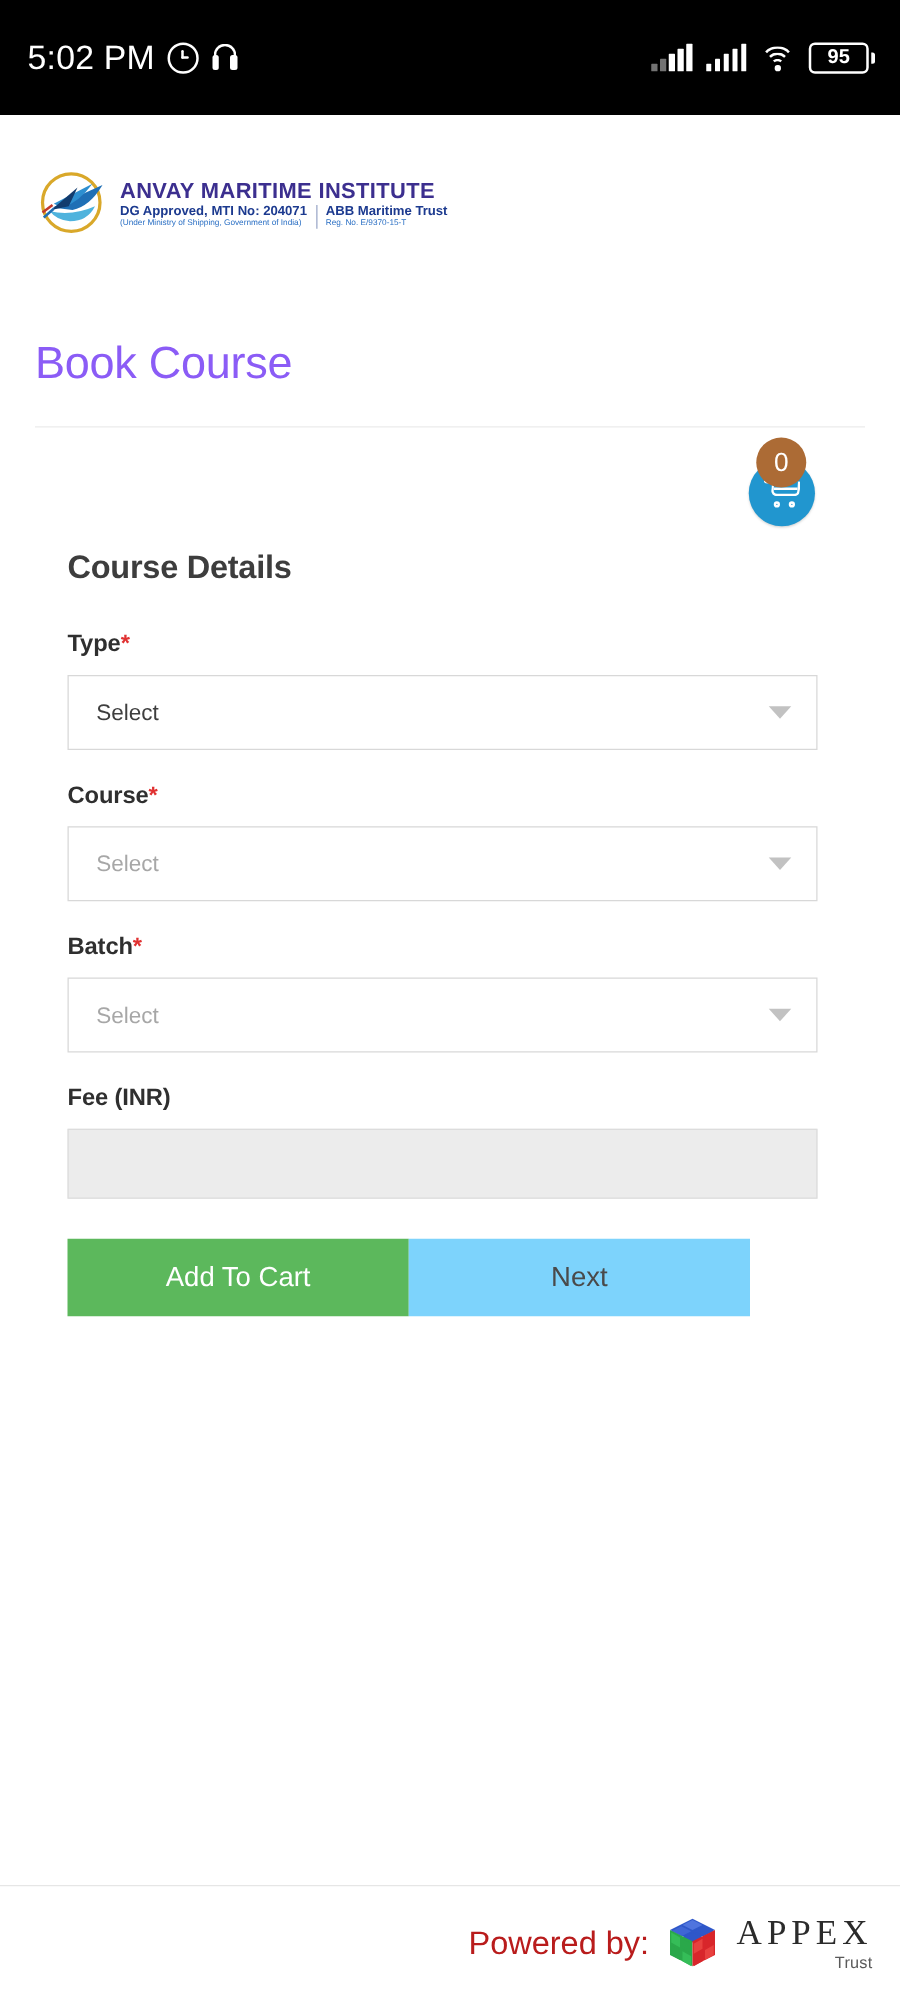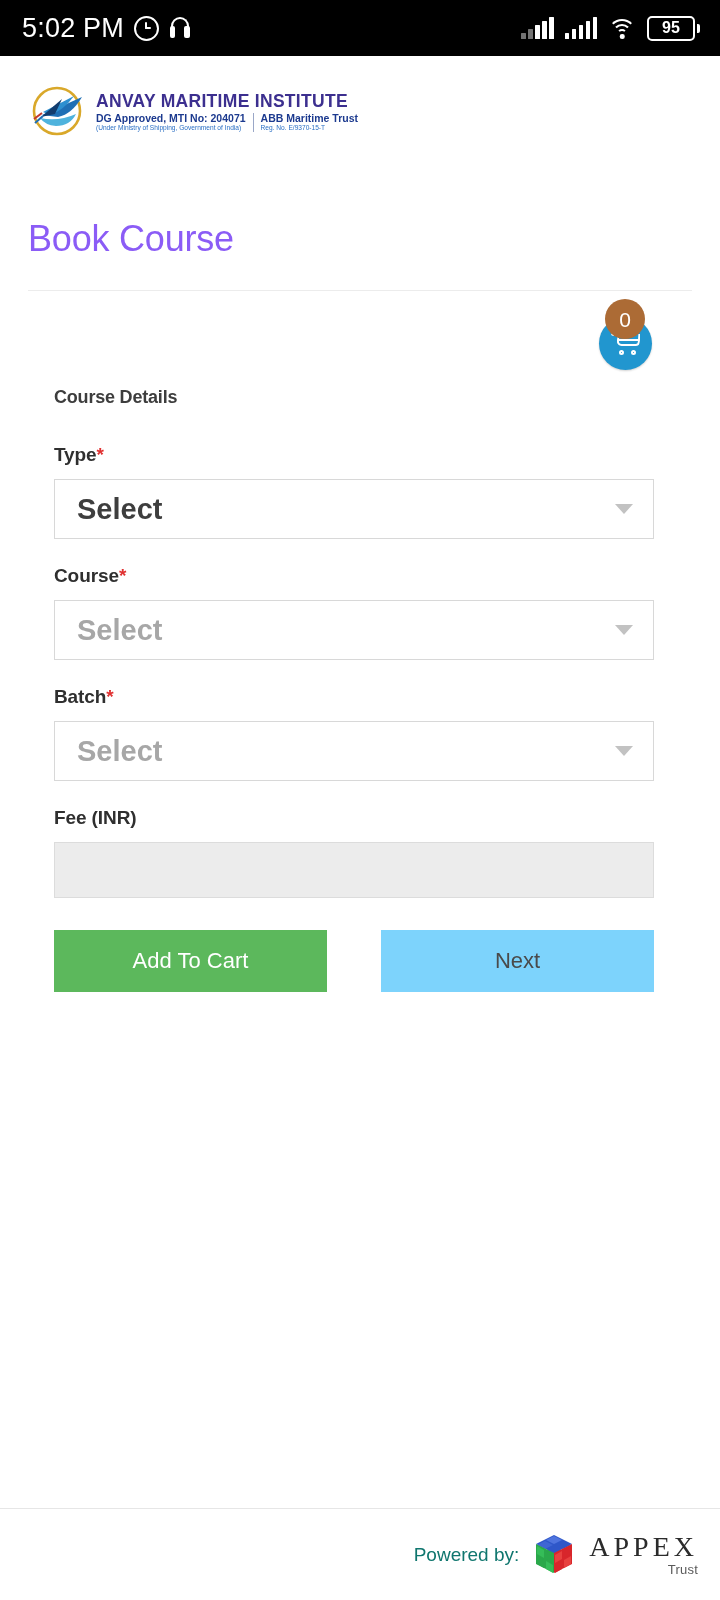--- a/index.html
+++ b/index.html
@@ -5,21 +5,21 @@
   * { margin:0; padding:0; box-sizing:border-box; }
   html, body {
     width:720px; height:1600px;
     background:#ffffff;
     font-family:"Liberation Sans", sans-serif;
     overflow:hidden;
   }
 
   
   .statusbar{
-    height:56px; background:#000; color:#fff;
+    height:92px; background:#000; color:#fff;
     display:flex; align-items:center; justify-content:space-between;
     padding:0 20px 0 22px;
   }
   .sb-left{ display:flex; align-items:center; gap:10px; }
   .sb-time{ font-size:27px; letter-spacing:.2px; }
   .sb-right{ display:flex; align-items:center; gap:11px;text-align:right; }
 
   .alarm-icon{ width:25px; height:25px; border:2.4px solid #fff; border-radius:50%;
                position:relative; display:inline-block; }
   .alarm-icon:before, .alarm-icon:after{
@@ -67,21 +67,21 @@
 
   .battery{ display:flex; align-items:center; }
   .battery .body{
     width:48px; height:25px; border:2.4px solid #fff; border-radius:5px;
     display:flex; align-items:center; justify-content:center;
   }
   .battery .lvl{ font-size:16px; font-weight:bold; color:#fff; line-height:1; }
   .battery .cap{ width:3.5px; height:9px; background:#fff; border-radius:0 2px 2px 0; margin-left:1.5px; }
 
   
-  .brand{ display:flex; align-items:center; padding:28px 0 0 28px; }
+  .brand{ display:flex; align-items:center; padding:43px 0 0 28px; }
   .brand-mark{ width:62px; height:56px; position:relative; flex:none; }
   .brand-text{ margin-left:6px; }
   .brand-title{
     font-size:17.5px; font-weight:bold; color:#3c2f8f; letter-spacing:.3px;
     line-height:1.05; white-space:nowrap;
   }
   .brand-sub{
     display:flex; align-items:flex-start; gap:7px; margin-top:2px; white-space:nowrap;
   }
   .bs-col .l1{ font-size:10.5px; font-weight:bold; color:#1c3a8f; line-height:1.15; }
@@ -126,61 +126,61 @@
   .cart-glyph .w1,.cart-glyph .w2{
     position:absolute; width:5px; height:5px; border-radius:50%;
     border:2px solid #fff; top:20px;
   }
   .cart-glyph .w1{ left:8px; }
   .cart-glyph .w2{ left:20px; }
 
   
   .form{ padding:0 66px 0 54px; }
   .section-title{
-    font-size:18px; font-weight:bold; color:#3d3d3d; letter-spacing:-.2px;
+    font-size:26px; font-weight:bold; color:#3d3d3d; letter-spacing:-.2px;
     margin-bottom:36px;
   }
   .field{ margin-bottom:26px; }
   .field-label{
     font-size:19px; font-weight:bold; color:#2f2f2f; margin-bottom:13px;
     display:block; letter-spacing:-.1px;
   }
   .req{ color:#e03131; font-weight:bold; }
 
   .select-box{
     position:relative; height:60px; border:1px solid #d8d8d8; background:#fff;
     display:flex; align-items:center; padding:0 46px 0 22px;
   }
-  .select-box .val{ font-size:29px; color:#3e3e3e;font-weight:bold; }
+  .select-box .val{ font-size:18px; color:#3e3e3e; }
   .select-box.placeholder .val{ color:#a7a7a7; }
   .caret{
     position:absolute; right:20px; top:50%; transform:translateY(-50%);
     width:0; height:0; border-left:9px solid transparent; border-right:9px solid transparent;
     border-top:10px solid #c2c2c2;
   }
   .text-box{
     height:56px; border:1px solid #dcdcdc; background:#ececec;
   }
 
-  .btn-row{ display:flex; gap:54px; margin-top:32px; }
+  .btn-row{ display:flex; margin-top:32px; }
   .btn{
     height:62px; display:flex; align-items:center; justify-content:center;
     font-size:22px; border:none;
   }
   .btn-primary{ width:273px; background:#5cb85c; color:#fff; }
   .btn-secondary{ width:273px; background:#7dd3fc; color:#4a4a4a; }
 
   
   .footer{
     position:absolute; left:0; right:0; bottom:0; height:92px;
     border-top:1px solid #e6e6e6;
     display:flex; align-items:center; justify-content:flex-end;
     padding-right:22px; gap:13px;
   }
-  .footer-text{ font-size:19px; color:#0f766e; }
+  .footer-text{ font-size:26px; color:#b91c1c; }
   .cube{ width:44px; height:44px; position:relative; }
   .appex-wrap{ display:flex; flex-direction:column; align-items:flex-end; line-height:1; }
   .appex{ font-size:28px; letter-spacing:4px; color:#2b2b2b; font-family:"Liberation Serif", serif; }
   .appex-sub{ font-size:13px; color:#5a5a5a; margin-top:2px; letter-spacing:.2px; }
 </style>
 </head>
 <body>
 
 <div class="statusbar">
   <div class="sb-left">

